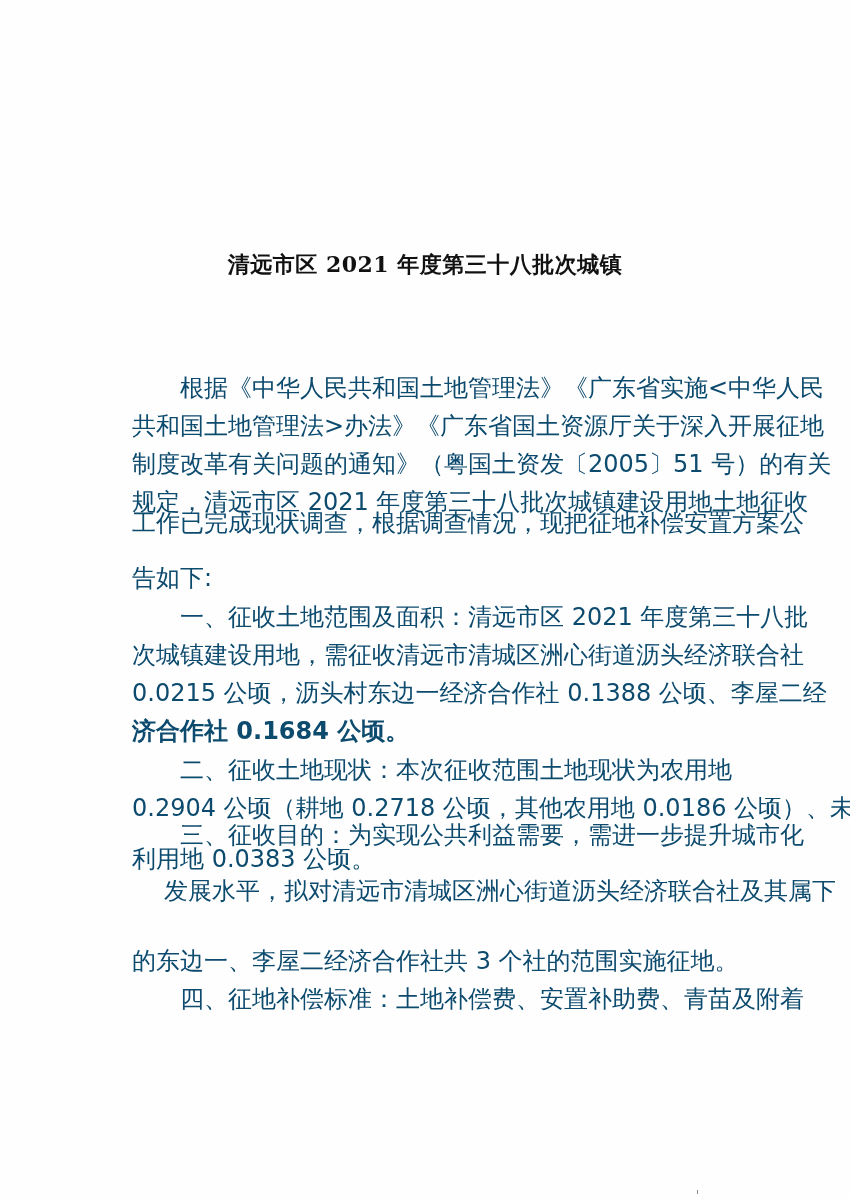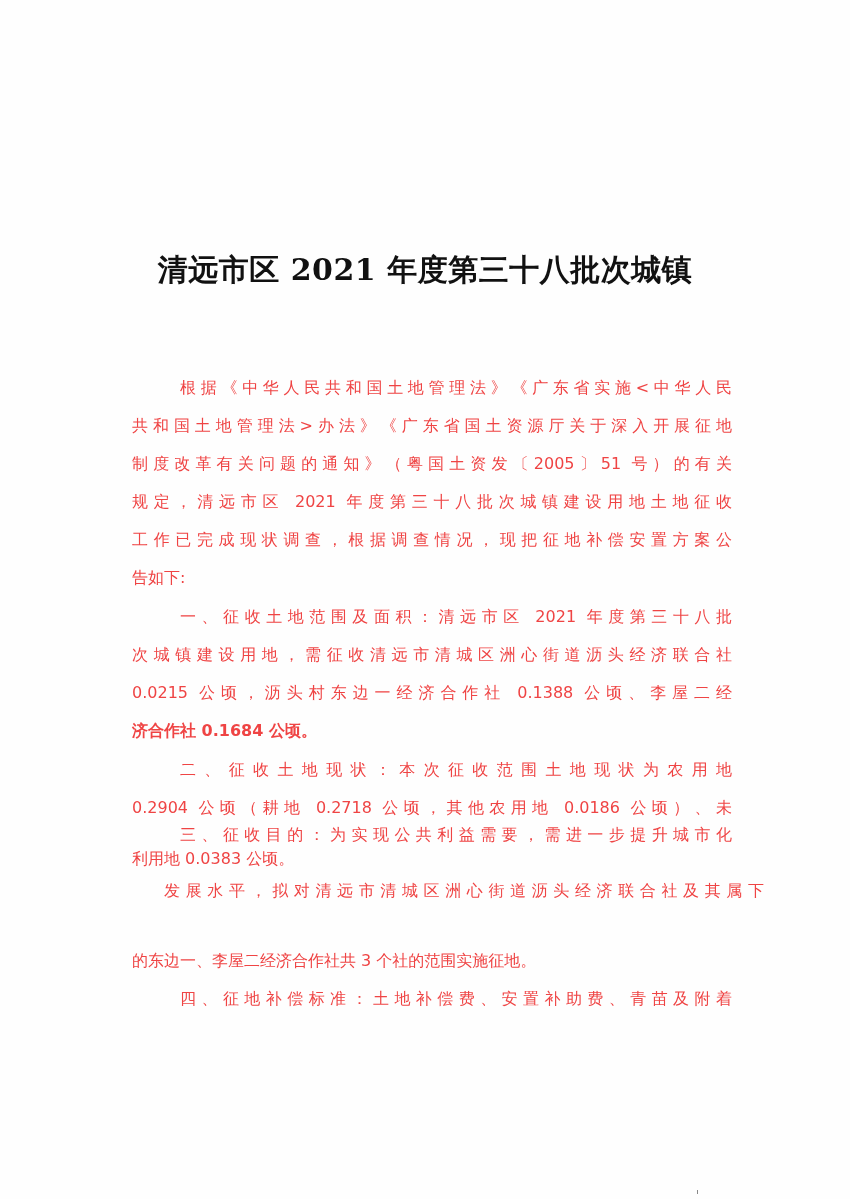--- a/index.html
+++ b/index.html
@@ -1,45 +1,45 @@
 <!DOCTYPE html>
 <html><head>
 <meta charset="utf-8">
 <style>
   html, body { margin: 0; padding: 0; background: #ffffff; }
   body { width: 850px; height: 1199px; position: relative; overflow: hidden; }
   .page { position: absolute; left: 0; top: 0; width: 850px; height: 1199px; background: #fefefe; }
   .title {
     position: absolute; left: 0; width: 850px; text-align: center;
     font-family: "DejaVu Serif", "Liberation Serif", serif;
-    font-weight: bold; font-size: 30px; color: #111111; letter-spacing: 0.5px;
+    font-weight: bold; font-size: 22px; color: #111111; letter-spacing: 0.5px;
     white-space: nowrap;
   }
   .line {
     position: absolute; left: 132px; width: 600px; height: 30px; line-height: 30px;
     font-family: "DejaVu Sans", "Liberation Sans", sans-serif;
-    font-size: 16px; color: #ef4444; white-space: nowrap;
+    font-size: 24px; color: #0c4a6e; white-space: nowrap;
     text-align: justify; text-align-last: justify;
   }
   .line.indent { left: 180px; width: 552px; }
   .line.last { text-align-last: left; }
   .mark { position: absolute; left: 697px; top: 1190px; width: 1px; height: 4px; background: #888; }
 </style>
 </head>
 <body>
 
 <div class="page">
   <div class="title" style="top:250px;">清远市区 2021 年度第三十八批次城镇</div>
 
   <div id="body-lines">
       <div class="line indent" style="top: 373px;">根据《中华人民共和国土地管理法》《广东省实施&lt;中华人民</div>
       <div class="line" style="top: 411px;">共和国土地管理法&gt;办法》《广东省国土资源厅关于深入开展征地</div>
       <div class="line" style="top: 449px;">制度改革有关问题的通知》（粤国土资发〔2005〕51 号）的有关</div>
       <div class="line" style="top: 487px;">规定，清远市区 2021 年度第三十八批次城镇建设用地土地征收</div>
-      <div class="line" style="top: 525px;">工作已完成现状调查，根据调查情况，现把征地补偿安置方案公</div>
+      <div class="line" style="top: 508px;">工作已完成现状调查，根据调查情况，现把征地补偿安置方案公</div>
       <div class="line last" style="top: 563px;">告如下:</div>
       <div class="line indent" style="top: 602px;">一、征收土地范围及面积：清远市区 2021 年度第三十八批</div>
       <div class="line" style="top: 640px;">次城镇建设用地，需征收清远市清城区洲心街道沥头经济联合社</div>
       <div class="line" style="top: 678px;">0.0215 公顷，沥头村东边一经济合作社 0.1388 公顷、李屋二经</div>
       <div class="line last" style="top: 716px; font-weight: bold;">济合作社 0.1684 公顷。</div>
       <div class="line indent" style="top: 755px;">二、征收土地现状：本次征收范围土地现状为农用地</div>
       <div class="line" style="top: 793px;">0.2904 公顷（耕地 0.2718 公顷，其他农用地 0.0186 公顷）、未</div>
       <div class="line last" style="top: 844px;">利用地 0.0383 公顷。</div>
       <div class="line indent" style="top: 820px;">三、征收目的：为实现公共利益需要，需进一步提升城市化</div>
       <div class="line" style="top: 876px; margin-left: 32px;">发展水平，拟对清远市清城区洲心街道沥头经济联合社及其属下</div>

